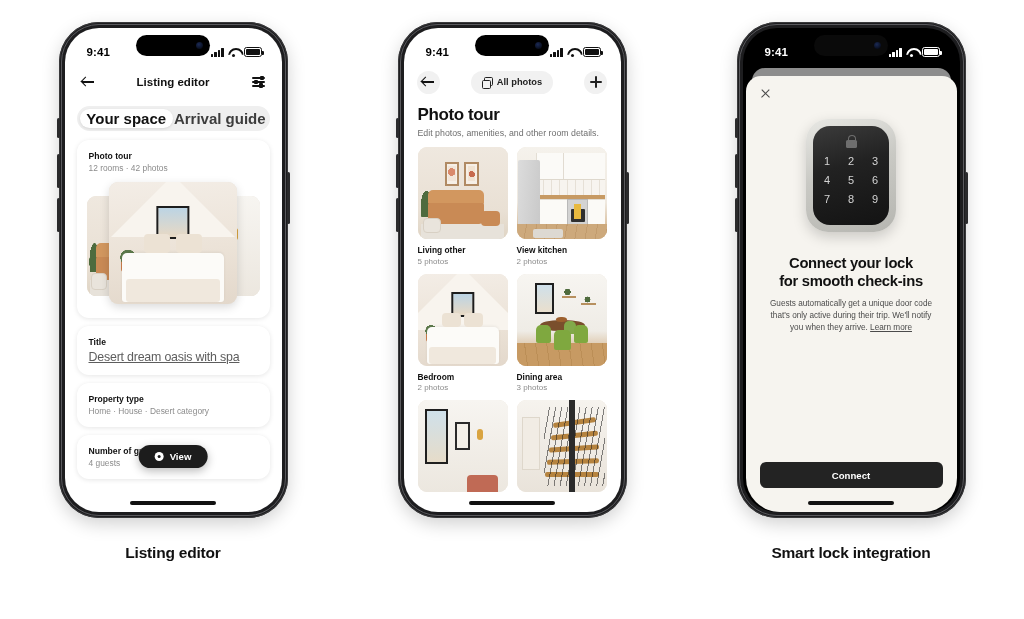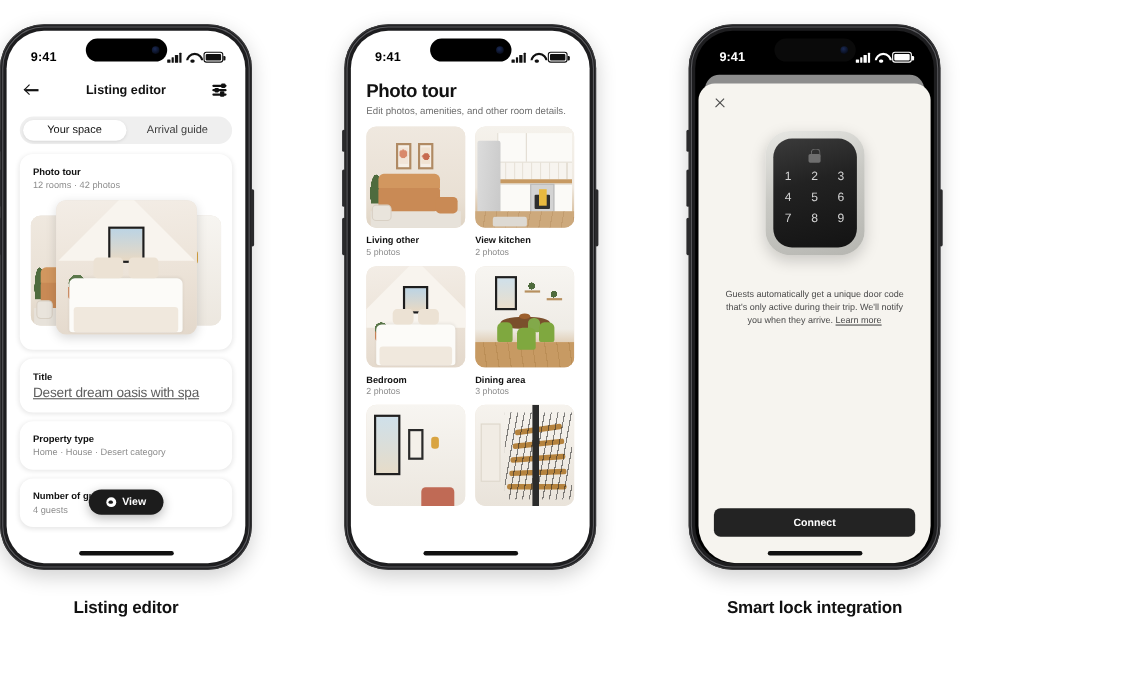--- a/index.html
+++ b/index.html
@@ -4,21 +4,21 @@
 <style>
   * { box-sizing: border-box; margin: 0; padding: 0; }
   body {
     width: 1024px; height: 619px;
     background: #ffffff;
     font-family: "Liberation Sans", sans-serif;
     overflow: hidden;
     position: relative;
   }
 
-  .stage { display: flex; gap: 84px; padding-top: 22px; }
+  .stage { display: flex; justify-content: center; gap: 110px; padding-top: 22px; }
   .col { display: flex; flex-direction: column; align-items: center; }
 
   
   .phone {
     position: relative;
     width: 229px; height: 496px;
     border-radius: 40px;
     background: #1d1d1f;
     padding: 6px;
     box-shadow: 0 0 0 1px #3a3a3c inset, 0 6px 18px rgba(0,0,0,.18);
@@ -101,21 +101,21 @@
   .ico-sliders span:nth-child(1)::after{ left:8px; }
   .ico-sliders span:nth-child(2)::after{ left:2px; }
   .ico-sliders span:nth-child(3)::after{ left:7px; }
 
   .segment {
     margin: 10px 12px 0 12px; background:#efefef; border-radius:22px;
     display:flex; padding:3px; height:25px;
   }
   .seg-item {
     flex:1; display:flex; align-items:center; justify-content:center;
-    font-size:10px; font-weight:400; color:#3d3d3d; border-radius:20px;
+    font-size:15px; font-weight:700; color:#3d3d3d; border-radius:20px;
   }
   .seg-item.active { background:#fff; color:#111; box-shadow:0 1px 3px rgba(0,0,0,.10); }
 
   .cards { padding: 9px 12px 0 12px; display:flex; flex-direction:column; gap:8px; }
   .card { background:#fff; border-radius:12px; box-shadow:0 1px 5px rgba(0,0,0,.10); padding:11px 12px; }
   .card-kicker { font-size:8.6px; font-weight:700; color:#111; }
   .card-sub { font-size:8.4px; color:#8c8c8c; margin-top:2px; }
   .card-value { font-size:12.4px; color:#5d5d5d; margin-top:3px; letter-spacing:-.2px;text-decoration:underline; }
 
   .carousel { position:relative; height:125px; margin-top:9px; }
@@ -454,20 +454,32 @@
                 <i></i>
                 <i></i>
                 <i></i>
                 <i></i>
               </span>
             <span class="wifi"></span>
             <span class="batt"></span>
           </span>
         </div>
 
+        <div class="nav2">
+          <span class="circ-btn">
+            <span class="ico-back"></span>
+          </span>
+          <span class="pill-btn">
+            <span class="ico-copy"></span>
+            <span>All photos</span>
+          </span>
+          <span class="circ-btn">
+            <span class="ico-plus"></span>
+          </span>
+        </div>
 
         <div class="p2-head">
           <div class="p2-title">Photo tour</div>
           <div class="p2-sub">Edit photos, amenities, and other room details.</div>
         </div>
 
         <div class="grid2">
           <div class="tile">
             <div class="thumb">
               <div class="scene livroom">
@@ -618,20 +630,24 @@
                   <span class="key">6</span>
                   <span class="key">7</span>
                   <span class="key">8</span>
                   <span class="key">9</span>
                 </div>
               </div>
             </div>
           </div>
 
           <div class="sheet-text">
+            <div class="sheet-h">
+              <div>Connect your lock</div>
+              <div>for smooth check-ins</div>
+            </div>
             <div class="sheet-p"><span>Guests automatically get a unique door code that's only active during their trip. We'll notify you when they arrive. </span><span class="lnk">Learn more</span></div>
           </div>
 
           <div class="sheet-foot">
             <div class="connect-btn">Connect</div>
           </div>
         </div>
 
         <div class="home-ind"></div>
       </div>

